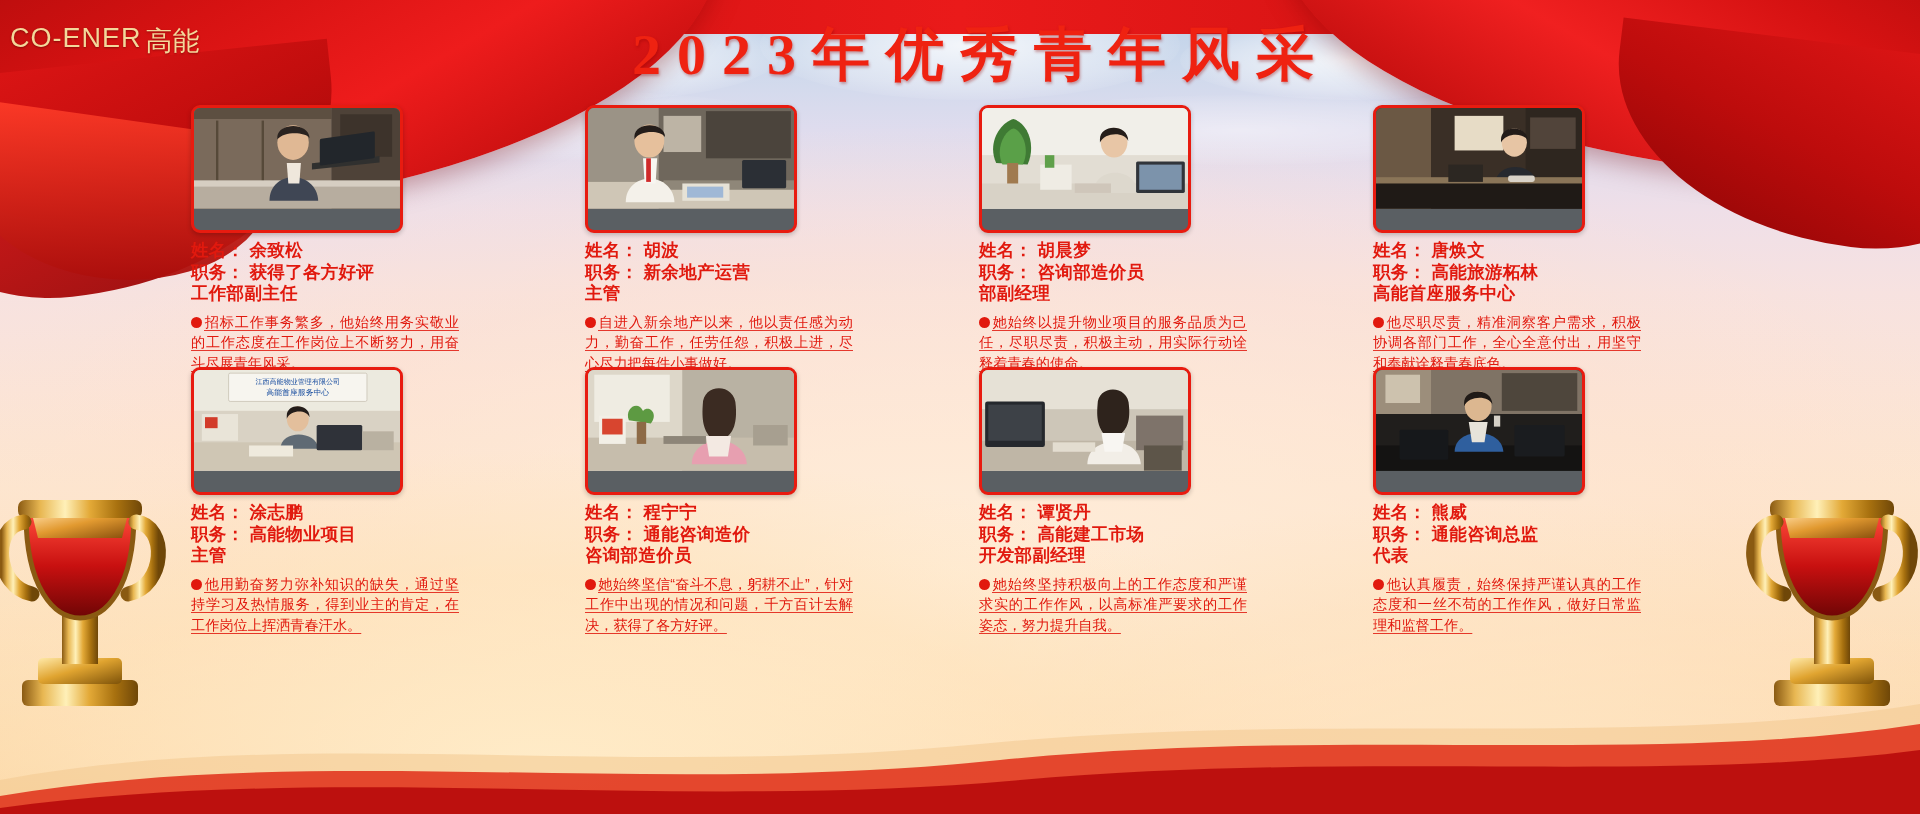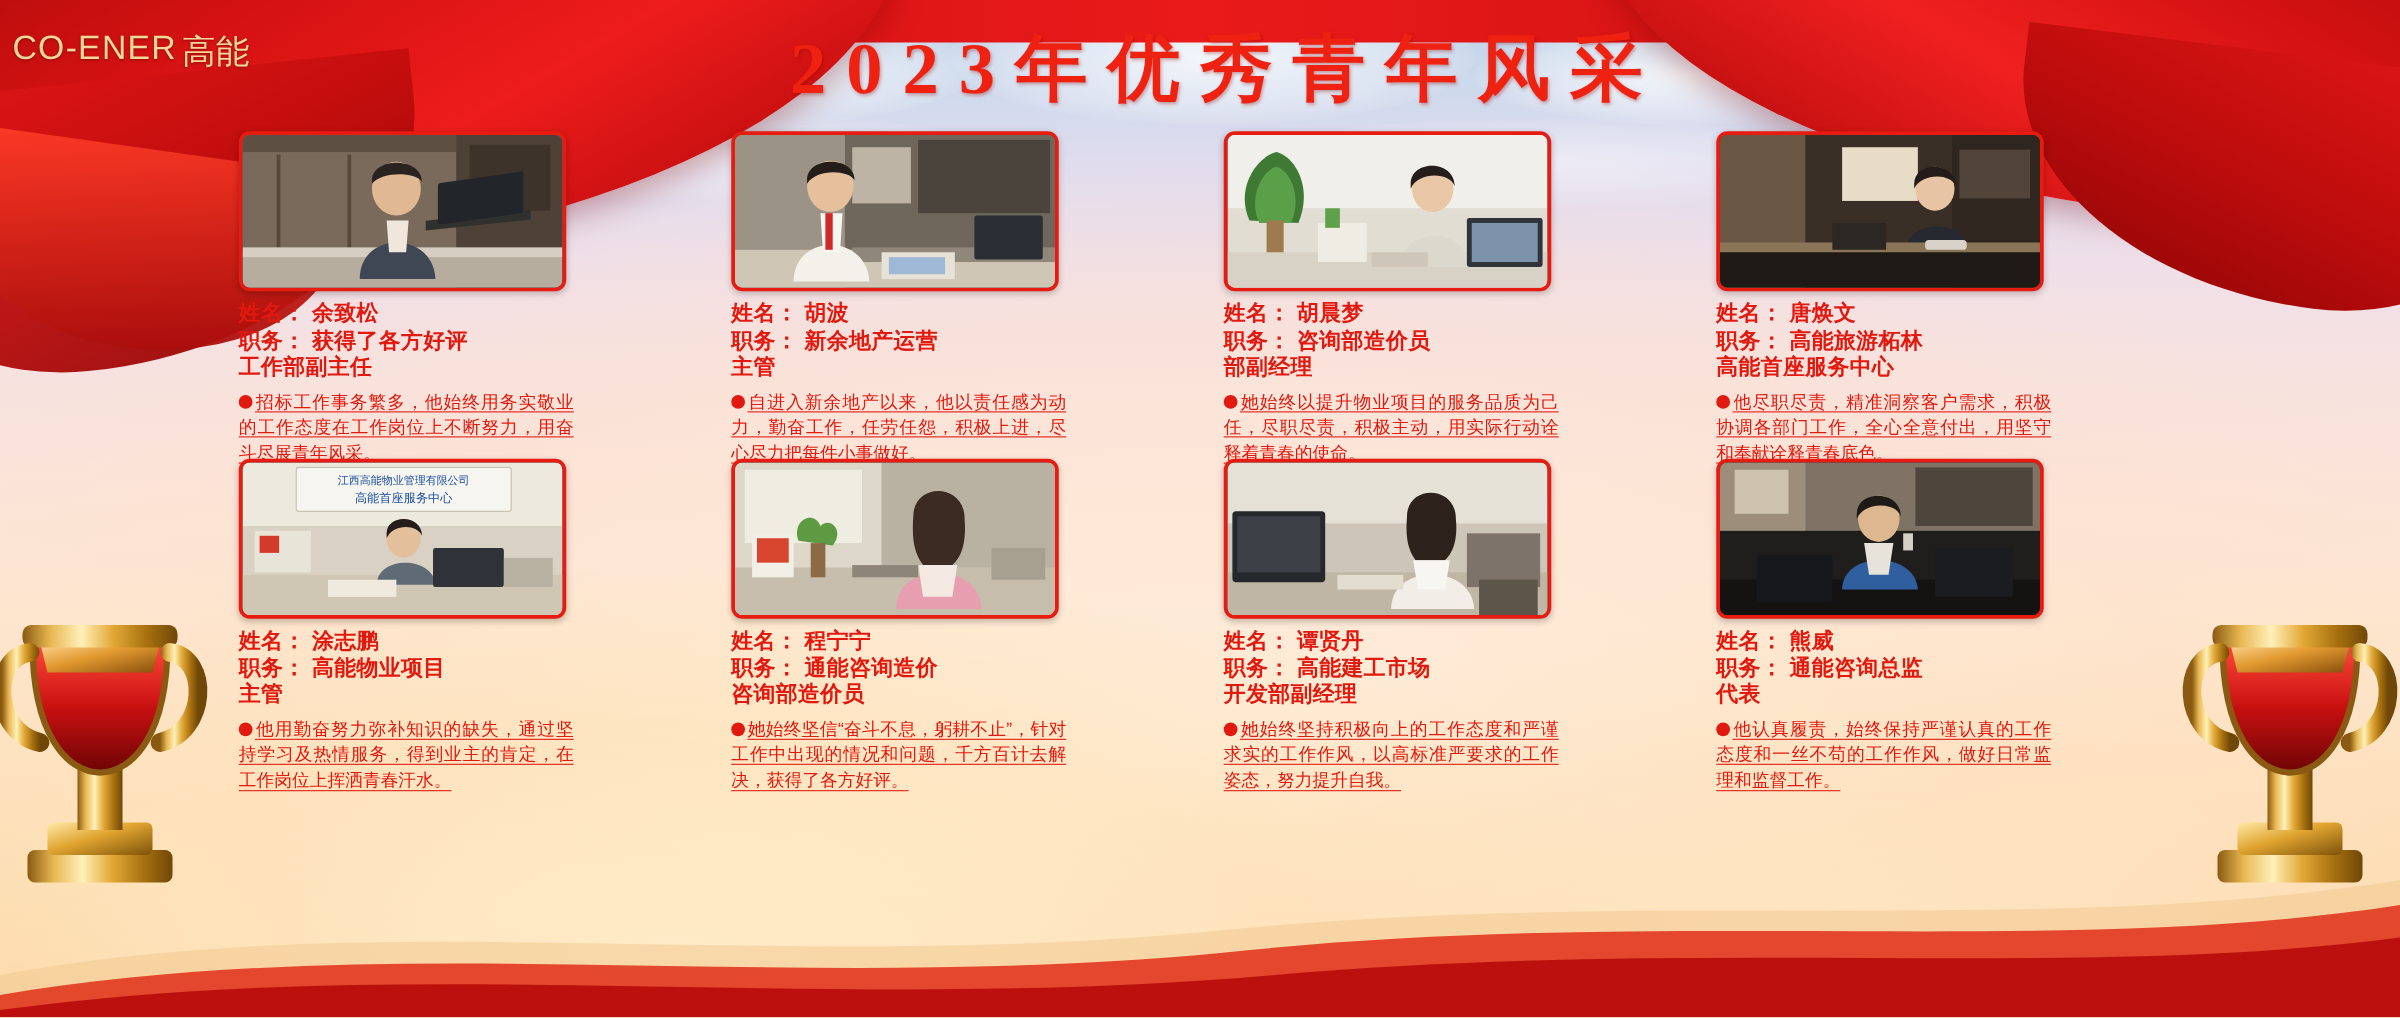--- a/index.html
+++ b/index.html
@@ -130,21 +130,21 @@
     display: grid;
     grid-template-columns: repeat(4, 366px);
     grid-template-rows: 250px 250px;
     column-gap: 28px; row-gap: 12px;
     justify-content: center;
     padding-left: 10px;
   }
   .card { position: relative; width: 366px; }
 
   .photo-frame {
-    width: 262px; height: 128px;
+    width: 212px; height: 128px;
     border: 3px solid #e81b10;
     border-radius: 9px;
     overflow: hidden;
     position: relative;
     background: #5a5f63;
     box-shadow: 0 2px 5px rgba(0,0,0,0.22);
   }
   .photo {
     position: absolute; inset: 0;
     display: block;

